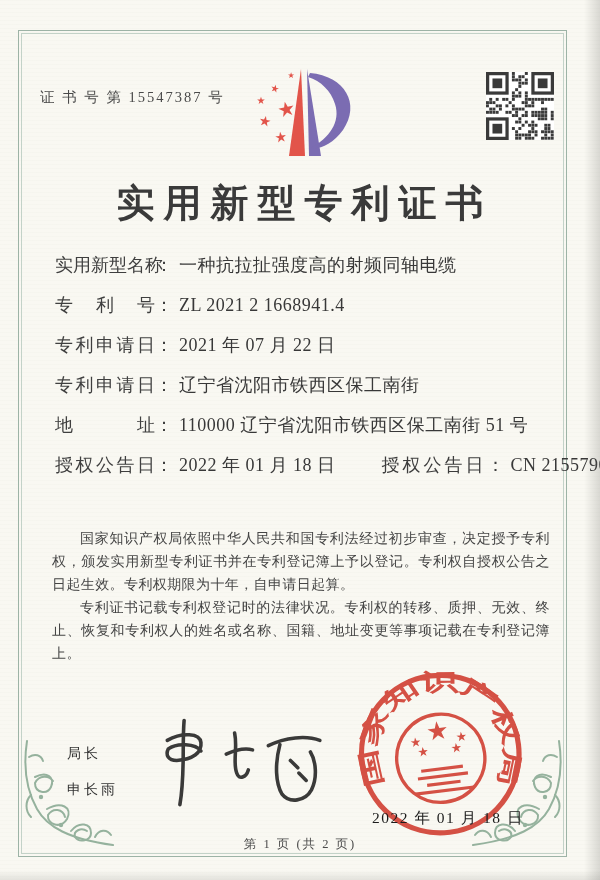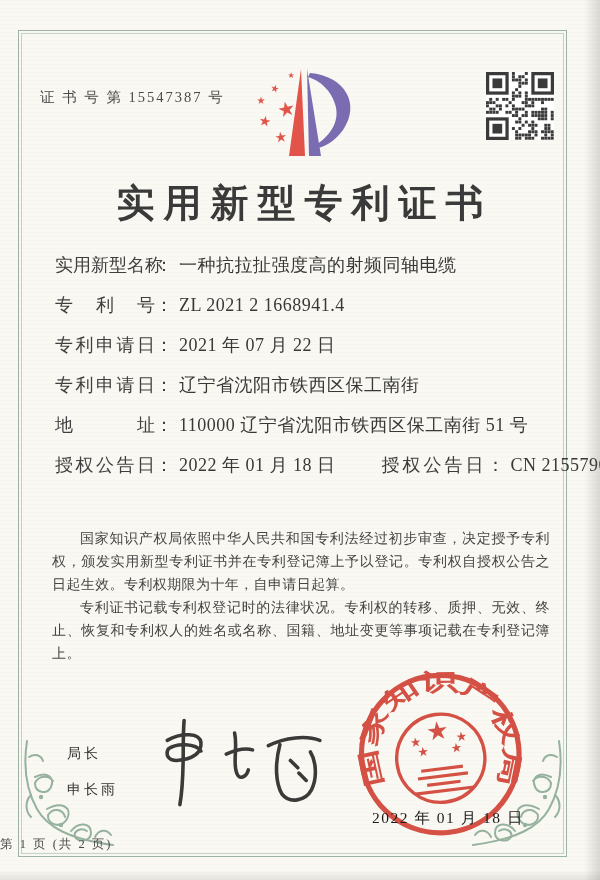--- a/index.html
+++ b/index.html
@@ -50,21 +50,21 @@
 
   .seal{position:absolute;left:356px;top:668px;width:168px;height:168px;
     transform:rotate(-7deg);mix-blend-mode:multiply;opacity:0.93;}
   .seal-date{position:absolute;left:372px;top:808px;font-size:15.5px;letter-spacing:1.5px;
     color:#1c1c1c;white-space:nowrap;}
 
   .ornament{position:absolute;width:100px;height:120px;opacity:0.8;}
   .ornament-left{left:17px;bottom:21px;}
   .ornament-right{right:31px;bottom:21px;transform:scaleX(-1);}
 
-  .footer-page{position:absolute;left:0;right:0;top:836px;
+  .footer-page{position:absolute;left:0;right:0;top:836px;text-align:center;
     font-size:12.5px;letter-spacing:2px;color:#4a4a4a;}
 </style>
 </head>
 <body>
 
 <div class="page">
 
   <div class="frame">
     <div class="frame-inner"></div>
   </div>

